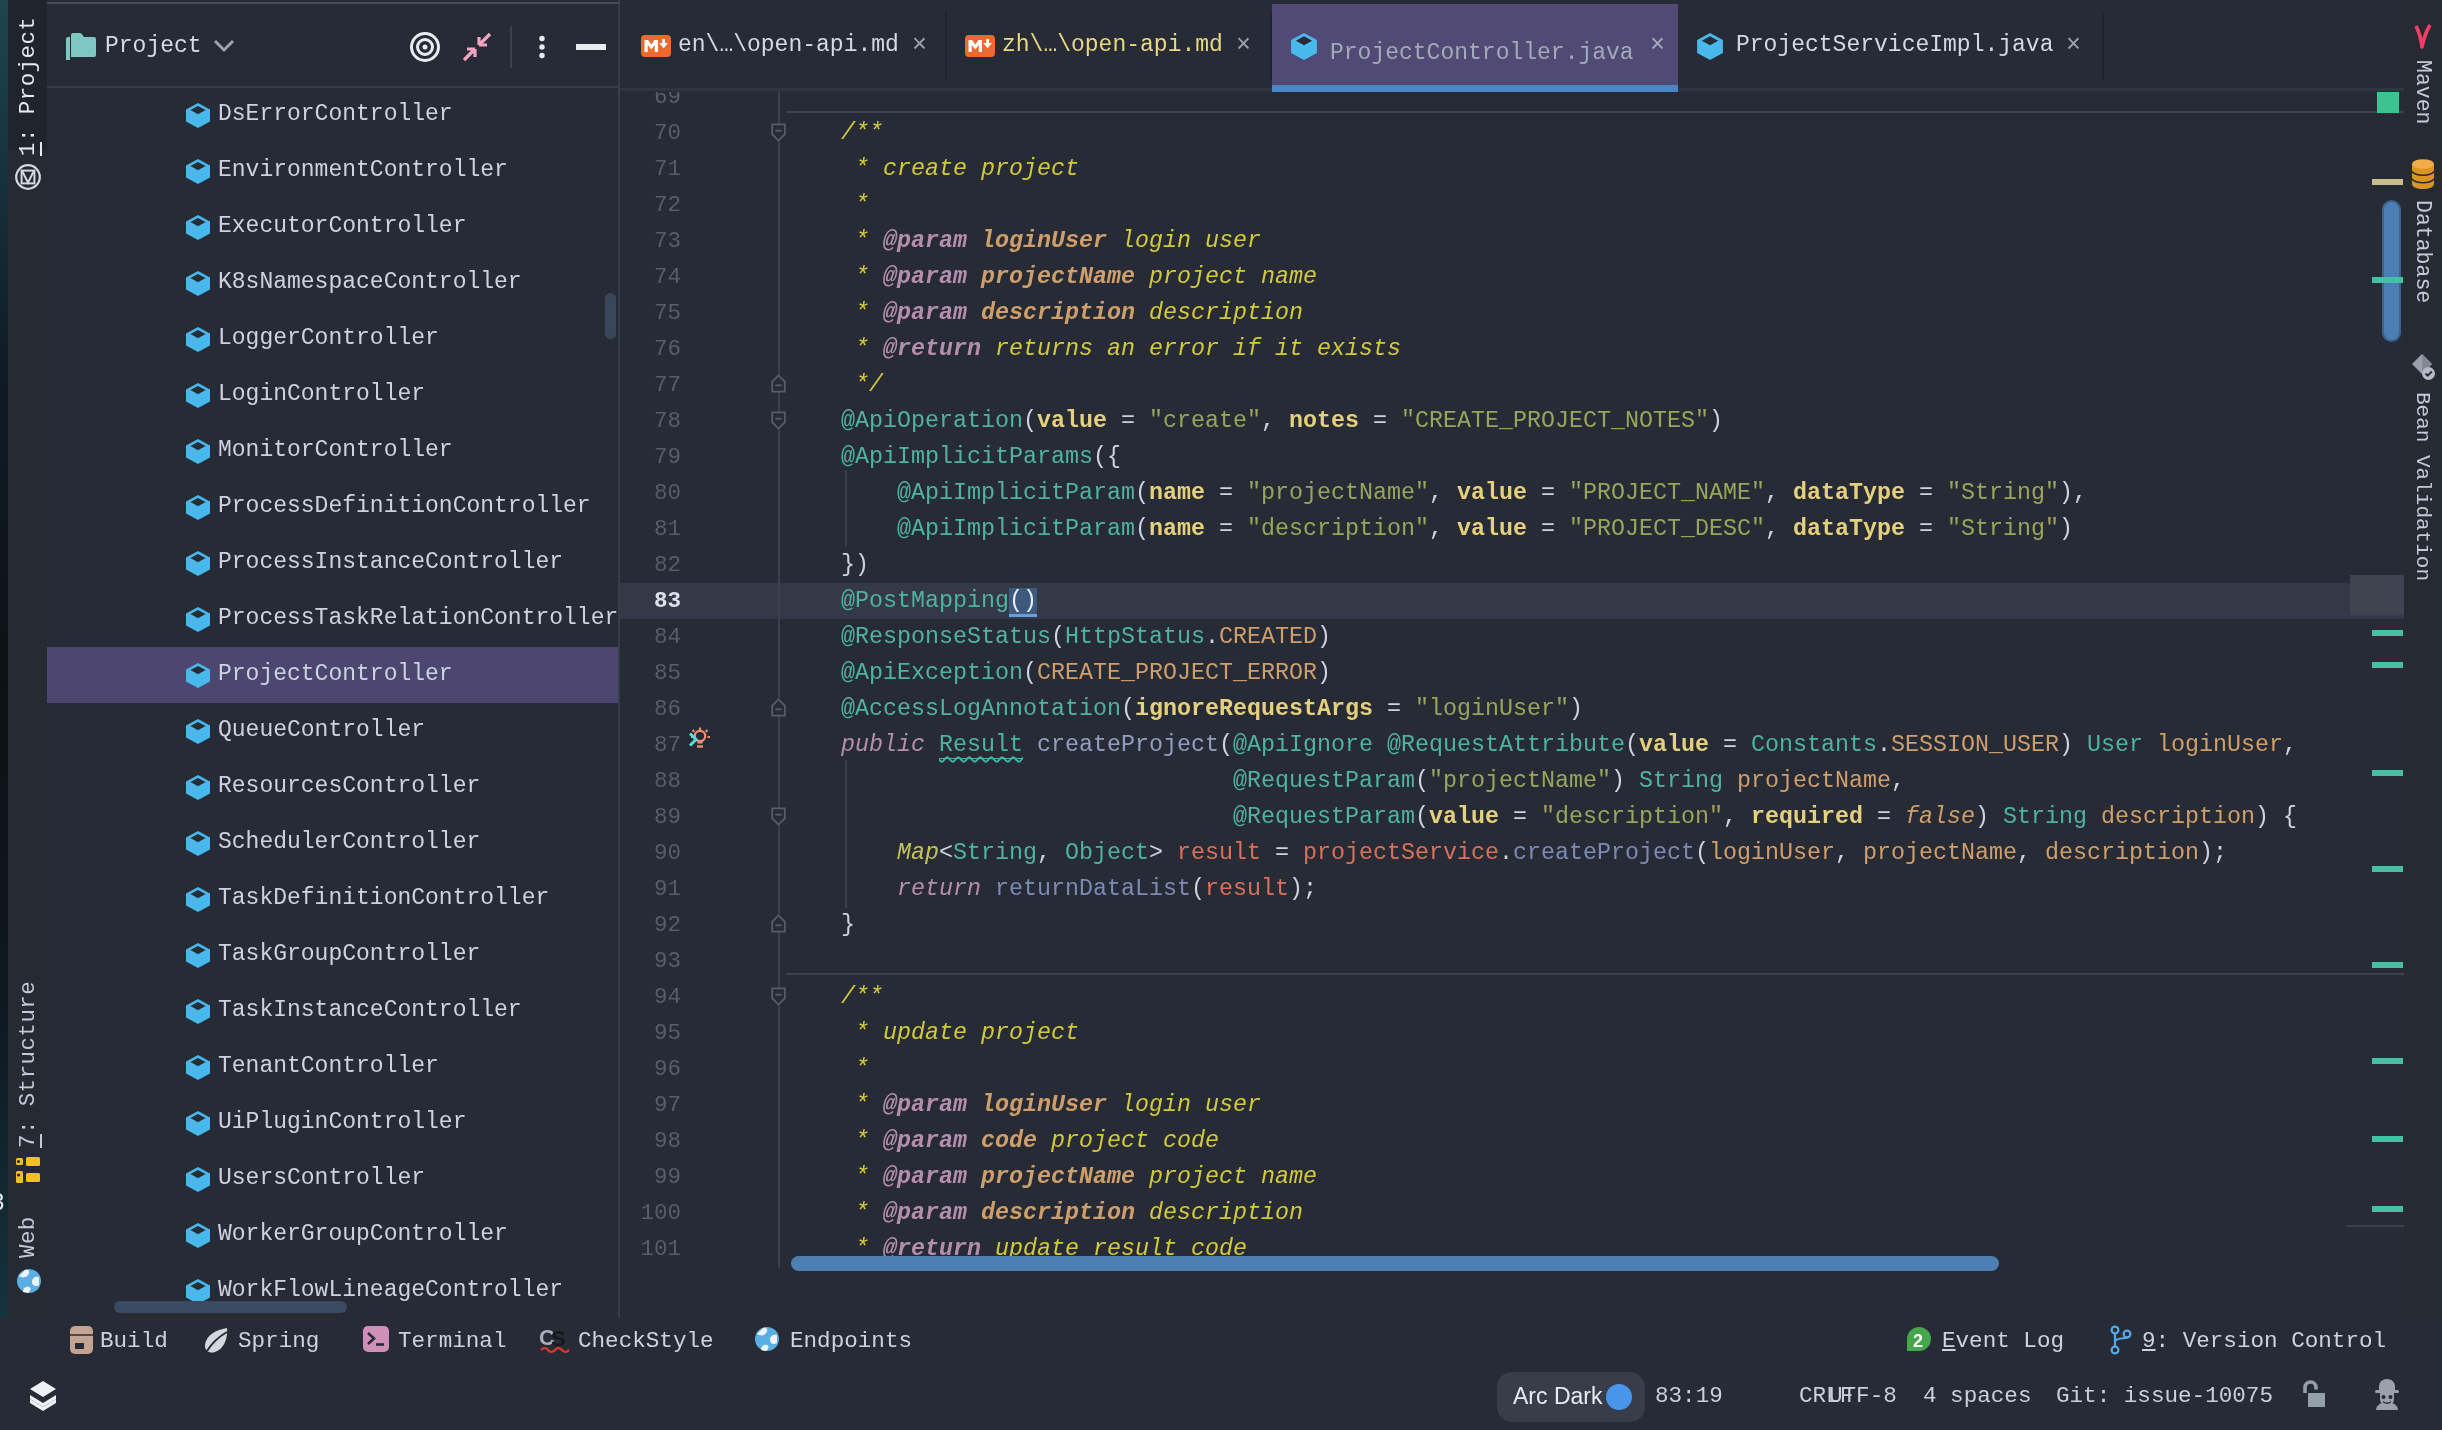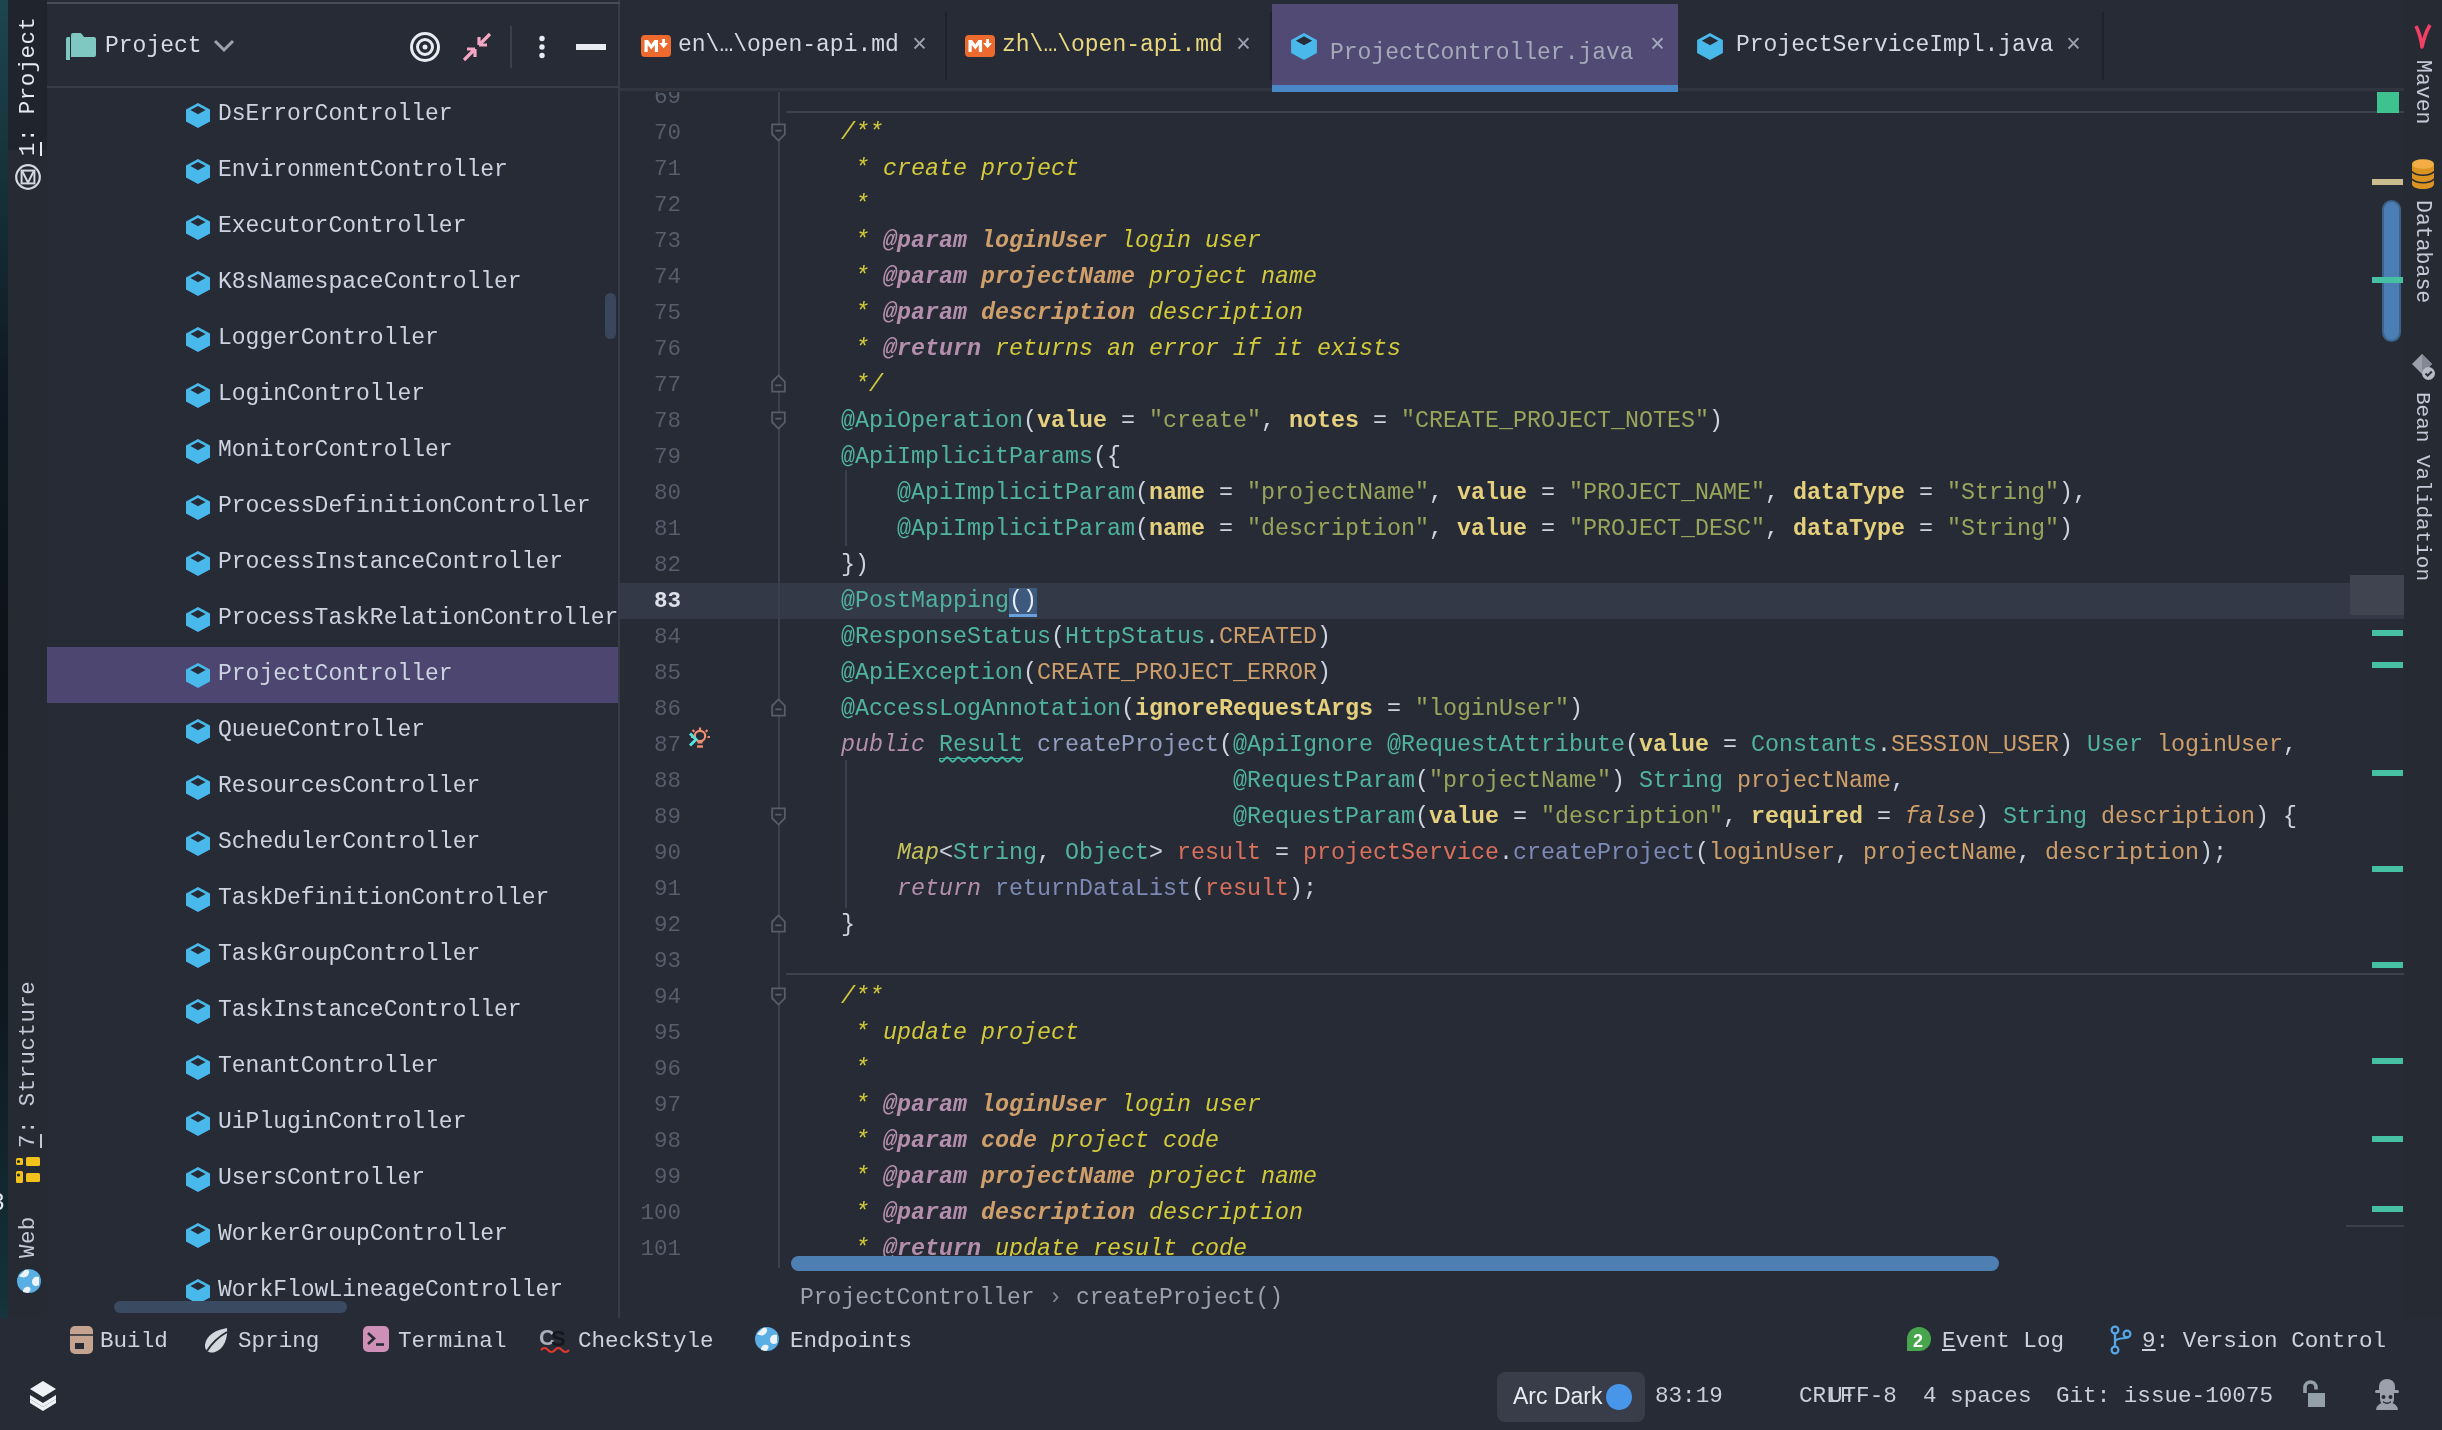--- a/index.html
+++ b/index.html
@@ -70,21 +70,21 @@
 
 #rstripe { left:2404px; top:0; width:38px; height:1430px; background:#262a33; }
 .vlabel-r { position:absolute; left:7px; color:#c3c9d6; font-size:21.5px; white-space:nowrap;
   writing-mode:vertical-rl; letter-spacing:0px; }
 
 
 #toolbar { left:0px; top:1318px; width:2442px; height:46px; background:#272b35; font-size:22.6px; color:#ccd2de; }
 #statusbar { left:0px; top:1364px; width:2442px; height:66px; background:#272b35; font-size:22.6px; color:#c9cfdb; }
 .titem { position:absolute; top:10px; }
 .sitem { position:absolute; top:19px; }
-#arcchip { position:absolute; left:1497px; top:8px; width:148px; height:50px; border-radius:8px; background:#383d49; }
+#arcchip { position:absolute; left:1497px; top:8px; width:148px; height:50px; border-radius:15px; background:#383d49; }
 #arcchip span { position:absolute; left:16px; top:11px; font-family:"Liberation Sans",sans-serif; font-size:23px; color:#e8ebf1; }
 </style>
 </head>
 <body>
 <div id="app">
   <div id="wall" class="abs"></div>
   <div class="abs" style="left:-9px;top:1188px;width:17px;height:26px;overflow:hidden">
       <span style="font-family:'Liberation Sans',sans-serif;font-size:24px;color:#e8ecf2;position:absolute;left:0;top:0">3</span>
     </div>
   <div id="lstripe" class="abs">
@@ -463,21 +463,20 @@
     <div class="abs" style="left:1757px;top:0px;width:22px;height:21px;background:#3ec28f"></div>
     <div class="abs" style="left:1752px;top:87px;width:31px;height:6px;background:#c9bd8d"></div>
     <div class="abs" style="left:1762px;top:108px;width:19px;height:142px;border-radius:10px;background:#4a7eb5;border:2px solid #3b638c"></div>
     <div class="abs" style="left:1752px;top:185px;width:31px;height:6px;background:#45c0a2"></div>
     <div class="abs" style="left:1730px;top:483px;width:54px;height:40px;background:#3f4450"></div>
     </div>
   </div>
 
   <div class="abs" style="left:2346px;top:1225px;width:60px;height:2px;background:#3a4049"></div>
   <div id="hscroll" class="abs"></div>
-  <div id="crumbs" class="abs">ProjectController <span style="color:#7b8290">›</span> createProject()</div>
 
   <div id="rstripe" class="abs">
     <svg class="abs" style="left:10px;top:24px" width="18" height="26" viewBox="0 0 18 26">
         <path d="M2 2 C5 8 7 14 8 23 C10 13 13 6 16 1" fill="none" stroke="#f23f66" stroke-width="3.6" stroke-linejoin="round"></path>
       </svg>
     <div class="vlabel-r" style="top:60px">Maven</div>
     <svg class="abs" style="left:6px;top:158px" width="26" height="32" viewBox="0 0 26 32">
         <path d="M2 6 v20 c0 3 5 5 11 5 s11 -2 11 -5 V6" fill="#db9422"></path>
         <ellipse cx="13" cy="6" rx="11" ry="4.8" fill="#f2ae45"></ellipse>
         <path d="M2 13.5 c2 2.6 6 3.8 11 3.8 s9 -1.2 11 -3.8" fill="none" stroke="#262a33" stroke-width="1.6"></path>

